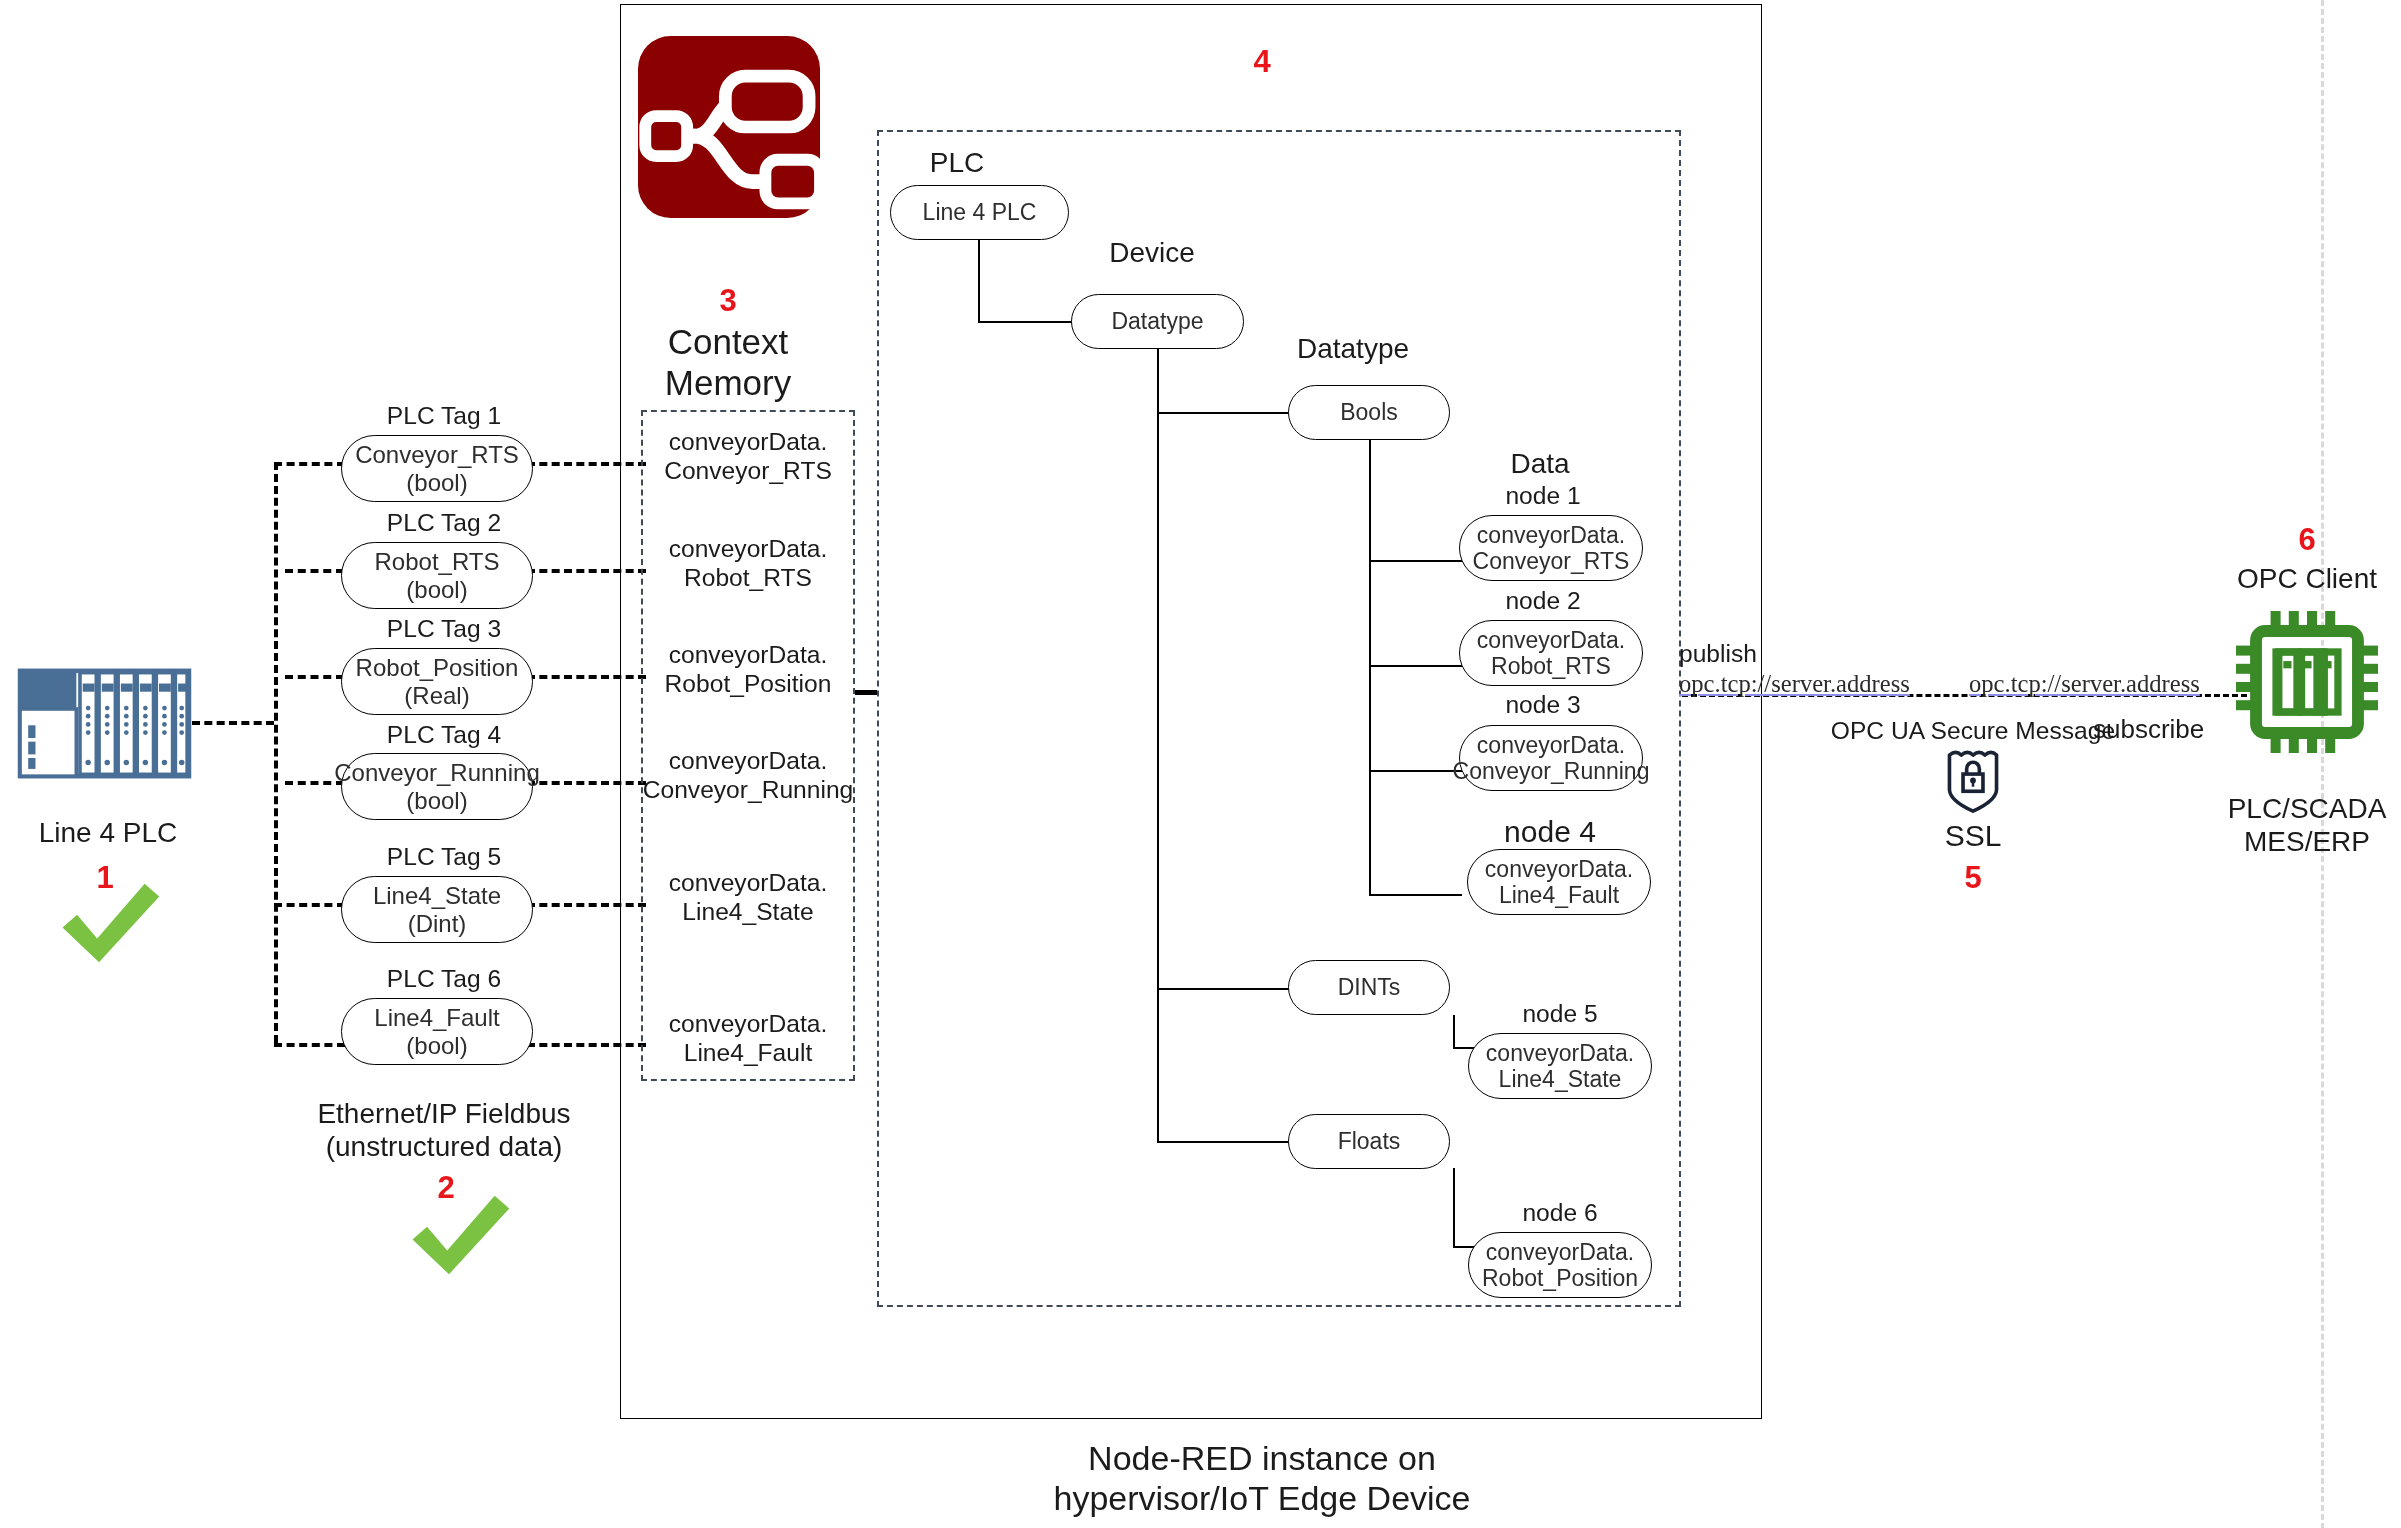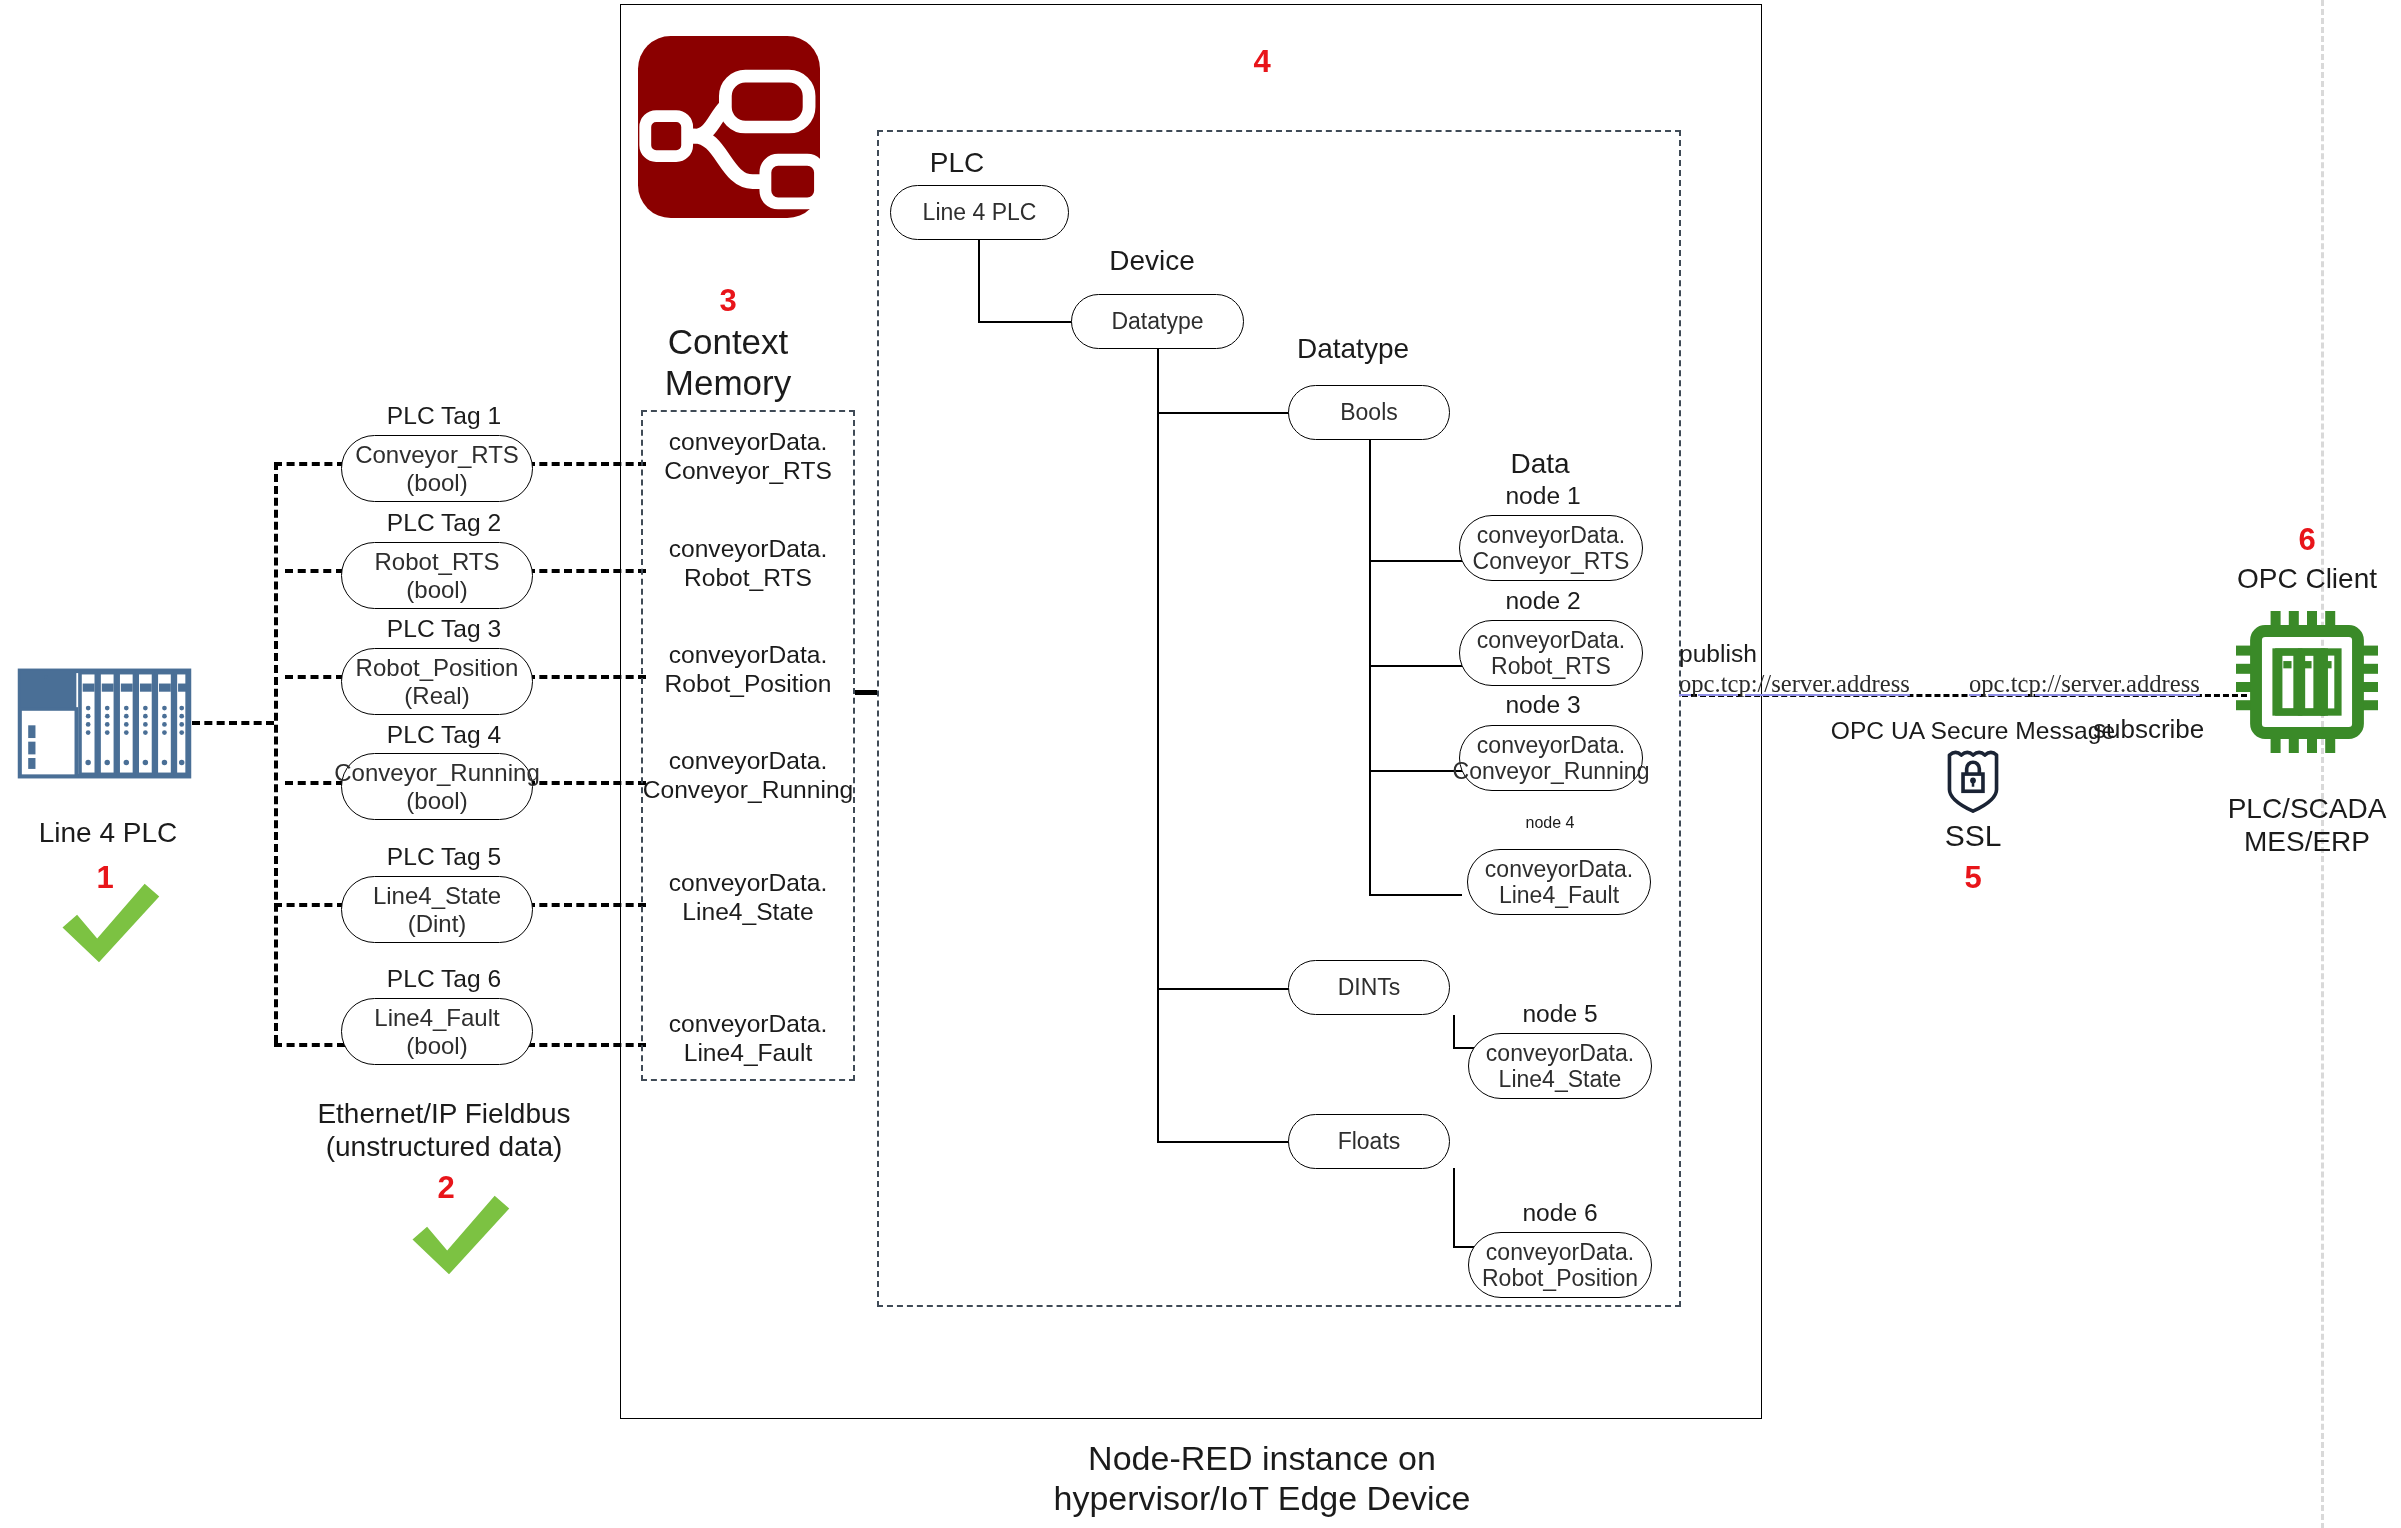--- a/index.html
+++ b/index.html
@@ -223,21 +223,21 @@
   <div class="txt c" style="left: 748px; top: 1009px; font-size: 24.6px; text-align: center; white-space: pre-line;">conveyorData.
 Line4_Fault</div>
 
   <div class="ln lnh" style="left:855px;top:690px;width:22px;height:4.6px;"></div>
 
   <div class="txt c num" style="left:1262px;top:44px;">4</div>
 
   <div class="dashbox" style="left:877px;top:130px;width:804px;height:1177px;"></div>
 
   <div class="txt c" style="left:957px;top:146px;font-size:28px;">PLC</div>
-  <div class="txt c" style="left:1152px;top:244px;font-size:28px;">Device</div>
+  <div class="txt c" style="left:1152px;top:236px;font-size:28px;">Device</div>
   <div class="txt c" style="left:1353px;top:332px;font-size:28px;">Datatype</div>
   <div class="txt c" style="left:1540px;top:447px;font-size:28px;">Data</div>
 
   <div class="node" style="left:890px;top:185px;width:179px;height:55px;font-size:23px;">Line 4 PLC</div>
 
   <div class="ln lnv" style="left:978px;top:240px;height:82px;"></div>
   <div class="ln lnh" style="left:978px;top:321px;width:95px;"></div>
 
   <div class="node" style="left:1071px;top:294px;width:173px;height:55px;font-size:23px;">Datatype</div>
 
@@ -266,21 +266,21 @@
 Conveyor_RTS</div>
 
   <div class="txt c" style="left:1543px;top:586px;font-size:24.6px;">node 2</div>
   <div class="node" style="left: 1459px; top: 620px; width: 184px; height: 66px; font-size: 23px; white-space: pre-line;">conveyorData.
 Robot_RTS</div>
 
   <div class="txt c" style="left:1543px;top:690px;font-size:24.6px;">node 3</div>
   <div class="node" style="left: 1459px; top: 725px; width: 184px; height: 66px; font-size: 23px; white-space: pre-line;">conveyorData.
 Conveyor_Running</div>
 
-  <div class="txt c" style="left:1550px;top:814px;font-size:16px;">node 4</div>
+  <div class="txt c" style="left:1550px;top:814px;font-size:30px;">node 4</div>
   <div class="node" style="left: 1467px; top: 849px; width: 184px; height: 66px; font-size: 23px; white-space: pre-line;">conveyorData.
 Line4_Fault</div>
 
   <div class="txt c" style="left:1560px;top:999px;font-size:24.6px;">node 5</div>
   <div class="node" style="left: 1468px; top: 1033px; width: 184px; height: 66px; font-size: 23px; white-space: pre-line;">conveyorData.
 Line4_State</div>
 
   <div class="txt c" style="left:1560px;top:1198px;font-size:24.6px;">node 6</div>
   <div class="node" style="left: 1468px; top: 1232px; width: 184px; height: 66px; font-size: 23px; white-space: pre-line;">conveyorData.
 Robot_Position</div>

